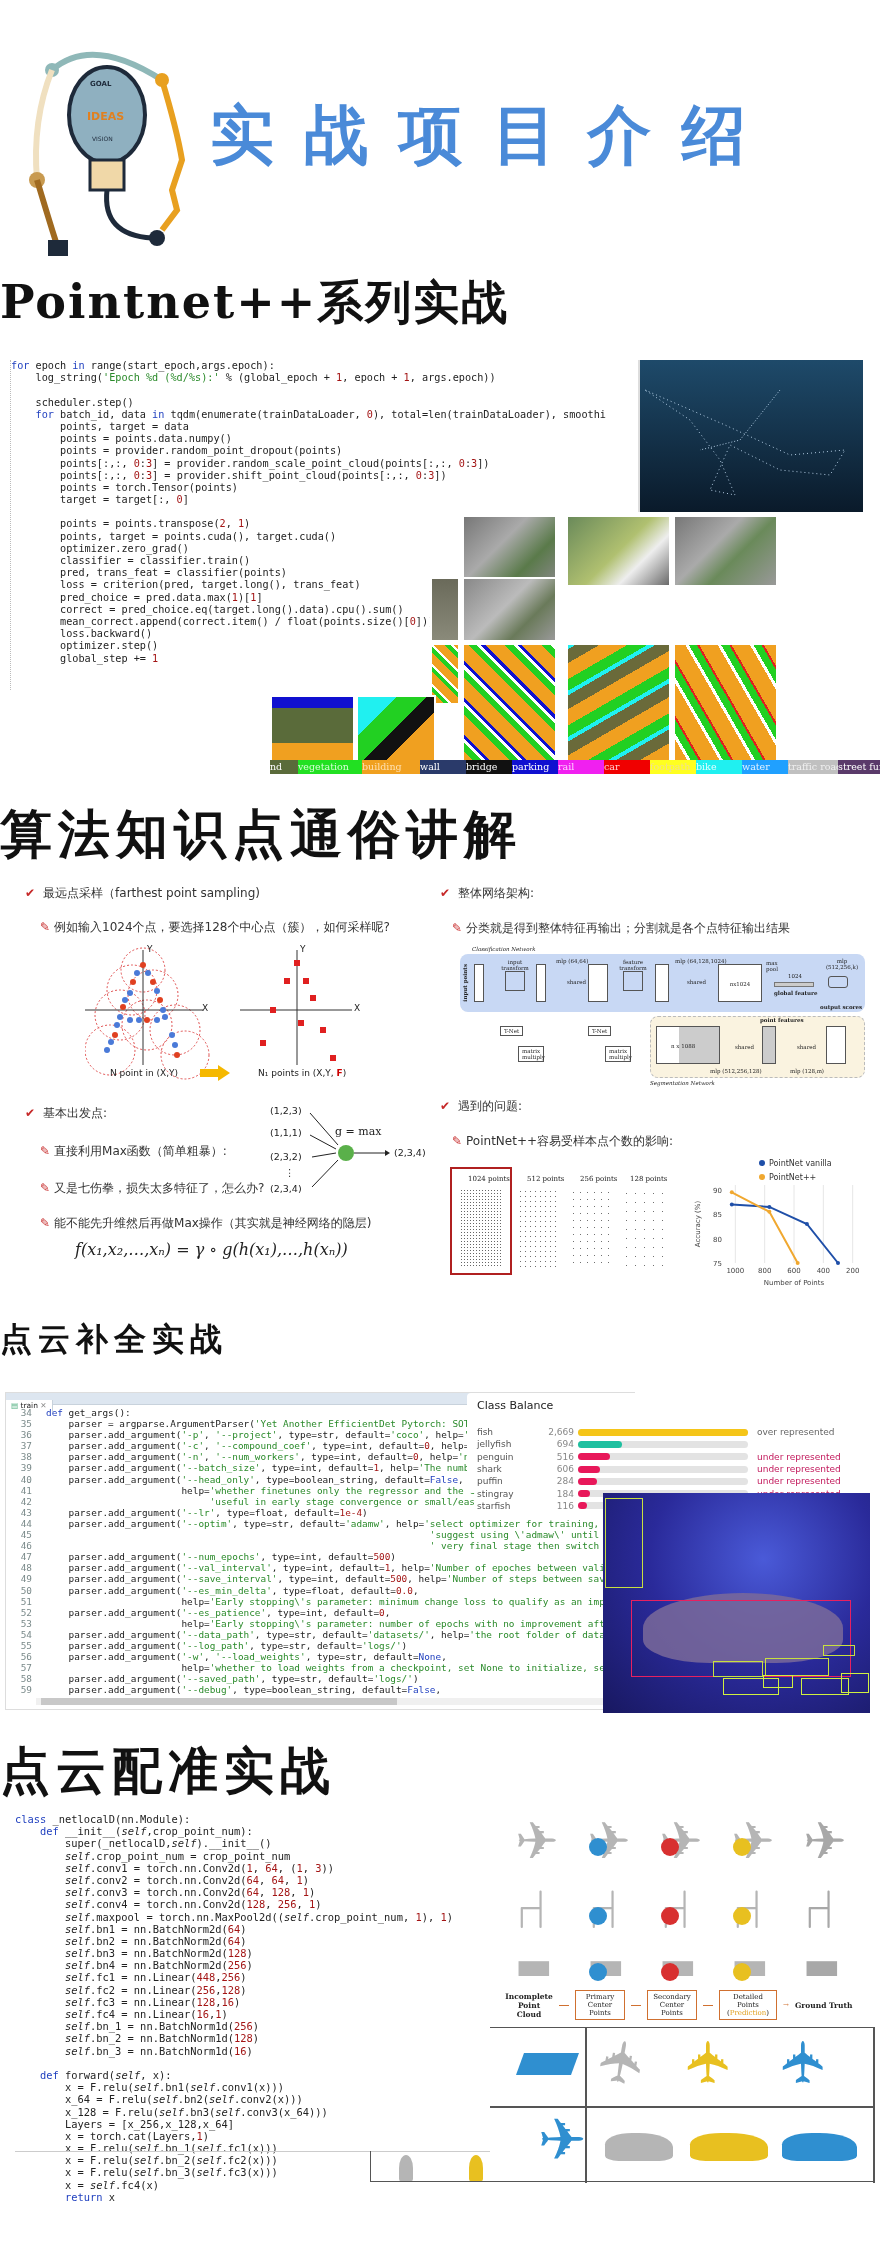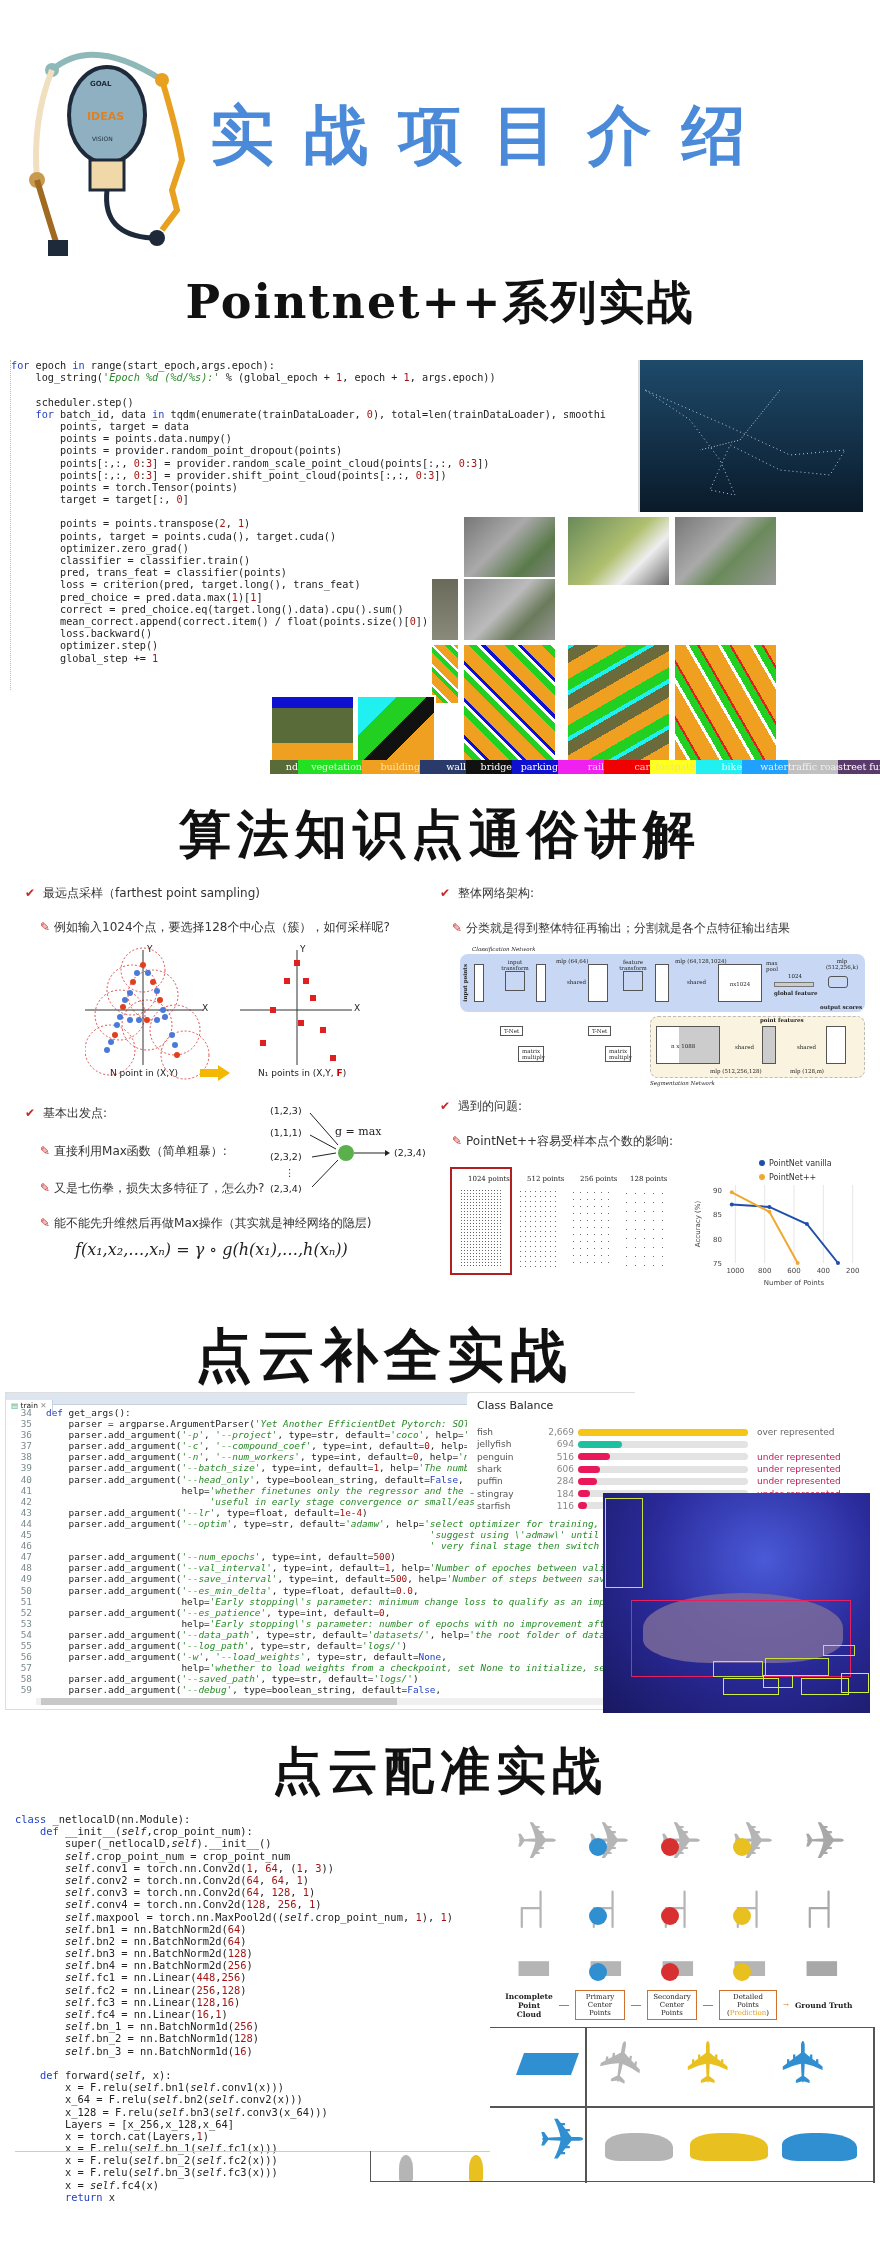--- a/index.html
+++ b/index.html
@@ -1,30 +1,30 @@
 <!DOCTYPE html>
 <html><head>
 <meta charset="utf-8">
 <style>
 *{box-sizing:border-box;margin:0;padding:0}
 body{width:880px;height:2263px;background:#fff;position:relative;overflow:hidden;font-family:"DejaVu Sans",sans-serif;color:#222}
 .abs{position:absolute}
-.brush{font-family:"DejaVu Serif",serif;font-weight:bold;color:#111;text-align:center;letter-spacing:10px}
+.brush{font-family:"DejaVu Serif",serif;font-weight:bold;color:#111;text-align:left;letter-spacing:10px}
 .code{font-family:"DejaVu Sans Mono",monospace;font-size:10.2px;line-height:12.2px;white-space:pre;color:#222}
 .code .ln{display:block;height:12.2px}
 .kw{color:#1f3fbf}
 .num{color:#a31515}
-.str{color:#2a8a2a;font-style:italic}
+.str{color:#2a8a2a;}
 .slf{font-style:italic}
 .lnum{color:#7a8a8a;display:inline-block;width:26px;text-align:right;margin-right:14px}
 .cn{font-size:12px;color:#333}
 .tick{color:#c62828;font-size:12px;margin-right:8px}
 .pencil{color:#c62828;font-size:12px;margin-right:4px}
 .tile{position:absolute;border:2px solid #fff}
-.legend-cell{display:inline-block;height:14px;line-height:14px;font-family:"DejaVu Serif",serif;font-size:9.5px;text-align:right;vertical-align:top}
+.legend-cell{display:inline-block;height:14px;line-height:14px;font-family:"DejaVu Serif",serif;font-size:9.5px;text-align:left;vertical-align:top}
 .barrow{height:12.3px;display:flex;align-items:center;font-size:9px;color:#555}
 .barrow .nm{width:70px}
 .barrow .ct{width:27px;text-align:right;margin-right:4px;color:#888}
 .barrow .track{width:170px;height:7px;background:#e3e3e3;border-radius:4px;position:relative}
 .barrow .fill{position:absolute;left:0;top:0;height:7px;border-radius:4px}
 .barrow .st{margin-left:9px;font-size:9px}
 .box{position:absolute;border:1.5px solid}
 </style>
 </head>
 <body>
@@ -265,21 +265,21 @@
       <text x="79" y="11" font-size="8" fill="#333">PointNet vanilla</text>
       <path d="M41.81333333333333 37.3125L79.36 56.8125L107.66666666666667 108" fill="none" stroke="#f0a830" stroke-width="2"></path>
       <circle cx="41.81333333333333" cy="37.3125" r="2" fill="#f0a830"></circle>
       <circle cx="79.36" cy="56.8125" r="2" fill="#f0a830"></circle>
       <circle cx="107.66666666666667" cy="108" r="2" fill="#f0a830"></circle>
       <circle cx="72" cy="22" r="3" fill="#f0a830"></circle>
       <text x="79" y="25" font-size="8" fill="#333">PointNet++</text>
     </svg>
 </div>
 
-<div class="abs brush" style="left:0;top:1318px;width:768px;font-size:57px;letter-spacing:6px">点云补全实战</div>
+<div class="abs brush" style="left:0;top:1318px;width:768px;font-size:32px;letter-spacing:6px">点云补全实战</div>
 
 <div class="abs" style="left:5px;top:1392px;width:630px;height:318px;border:1px solid #ddd;background:#fff">
   <div style="height:12px;background:#dde6f0;border-bottom:1px solid #c8d2dc">
     <span style="display:inline-block;height:12px;background:#fff;padding:0 5px;font-size:7.5px;line-height:12px;border-right:1px solid #c8d2dc">
       <span style="color:#4a7">▤</span> <span>train</span> <span style="color:#888">✕</span>
     </span>
   </div>
   <div class="code" id="code3" style="font-size:9.4px;line-height:11.1px;padding-top:2px"><span class="ln" style="height: 11.1px;"><span class="lnum">34</span><span class="kw">def</span><span> get_args():</span></span><span class="ln" style="height: 11.1px;"><span class="lnum">35</span><span>    parser = argparse.ArgumentParser(</span><span class="str">'Yet Another EfficientDet Pytorch: SOTA</span></span><span class="ln" style="height: 11.1px;"><span class="lnum">36</span><span>    parser.add_argument(</span><span class="str">'-p'</span><span>, </span><span class="str">'--project'</span><span>, type=str, default=</span><span class="str">'coco'</span><span>, help=</span><span class="str">'p</span></span><span class="ln" style="height: 11.1px;"><span class="lnum">37</span><span>    parser.add_argument(</span><span class="str">'-c'</span><span>, </span><span class="str">'--compound_coef'</span><span>, type=int, default=</span><span class="num">0</span><span>, help='</span></span><span class="ln" style="height: 11.1px;"><span class="lnum">38</span><span>    parser.add_argument(</span><span class="str">'-n'</span><span>, </span><span class="str">'--num_workers'</span><span>, type=int, default=</span><span class="num">0</span><span>, help=</span><span class="str">'nu</span></span><span class="ln" style="height: 11.1px;"><span class="lnum">39</span><span>    parser.add_argument(</span><span class="str">'--batch_size'</span><span>, type=int, default=</span><span class="num">1</span><span>, help=</span><span class="str">'The numbe</span></span><span class="ln" style="height: 11.1px;"><span class="lnum">40</span><span>    parser.add_argument(</span><span class="str">'--head_only'</span><span>, type=boolean_string, default=</span><span class="kw">False</span><span>,</span></span><span class="ln" style="height: 11.1px;"><span class="lnum">41</span><span>                        help=</span><span class="str">'whether finetunes only the regressor and the c</span></span><span class="ln" style="height: 11.1px;"><span class="lnum">42</span><span>                             </span><span class="str">'useful in early stage convergence or small/eas</span></span><span class="ln" style="height: 11.1px;"><span class="lnum">43</span><span>    parser.add_argument(</span><span class="str">'--lr'</span><span>, type=float, default=</span><span class="num">1e-4</span><span>)</span></span><span class="ln" style="height: 11.1px;"><span class="lnum">44</span><span>    parser.add_argument(</span><span class="str">'--optim'</span><span>, type=str, default=</span><span class="str">'adamw'</span><span>, help=</span><span class="str">'select optimizer for training, '</span></span><span class="ln" style="height: 11.1px;"><span class="lnum">45</span><span>                                                                    </span><span class="str">'suggest using \'admaw\' until the</span></span><span class="ln" style="height: 11.1px;"><span class="lnum">46</span><span>                                                                    </span><span class="str">' very final stage then switch to</span></span><span class="ln" style="height: 11.1px;"><span class="lnum">47</span><span>    parser.add_argument(</span><span class="str">'--num_epochs'</span><span>, type=int, default=</span><span class="num">500</span><span>)</span></span><span class="ln" style="height: 11.1px;"><span class="lnum">48</span><span>    parser.add_argument(</span><span class="str">'--val_interval'</span><span>, type=int, default=</span><span class="num">1</span><span>, help=</span><span class="str">'Number of epoches between valing</span></span><span class="ln" style="height: 11.1px;"><span class="lnum">49</span><span>    parser.add_argument(</span><span class="str">'--save_interval'</span><span>, type=int, default=</span><span class="num">500</span><span>, help=</span><span class="str">'Number of steps between savin</span></span><span class="ln" style="height: 11.1px;"><span class="lnum">50</span><span>    parser.add_argument(</span><span class="str">'--es_min_delta'</span><span>, type=float, default=</span><span class="num">0.0</span><span>,</span></span><span class="ln" style="height: 11.1px;"><span class="lnum">51</span><span>                        help=</span><span class="str">'Early stopping\'s parameter: minimum change loss to qualify as an impro</span></span><span class="ln" style="height: 11.1px;"><span class="lnum">52</span><span>    parser.add_argument(</span><span class="str">'--es_patience'</span><span>, type=int, default=</span><span class="num">0</span><span>,</span></span><span class="ln" style="height: 11.1px;"><span class="lnum">53</span><span>                        help=</span><span class="str">'Early stopping\'s parameter: number of epochs with no improvement after</span></span><span class="ln" style="height: 11.1px;"><span class="lnum">54</span><span>    parser.add_argument(</span><span class="str">'--data_path'</span><span>, type=str, default=</span><span class="str">'datasets/'</span><span>, help=</span><span class="str">'the root folder of datase</span></span><span class="ln" style="height: 11.1px;"><span class="lnum">55</span><span>    parser.add_argument(</span><span class="str">'--log_path'</span><span>, type=str, default=</span><span class="str">'logs/'</span><span>)</span></span><span class="ln" style="height: 11.1px;"><span class="lnum">56</span><span>    parser.add_argument(</span><span class="str">'-w'</span><span>, </span><span class="str">'--load_weights'</span><span>, type=str, default=</span><span class="kw">None</span><span>,</span></span><span class="ln" style="height: 11.1px;"><span class="lnum">57</span><span>                        help=</span><span class="str">'whether to load weights from a checkpoint, set None to initialize, set</span></span><span class="ln" style="height: 11.1px;"><span class="lnum">58</span><span>    parser.add_argument(</span><span class="str">'--saved_path'</span><span>, type=str, default=</span><span class="str">'logs/'</span><span>)</span></span><span class="ln" style="height: 11.1px;"><span class="lnum">59</span><span>    parser.add_argument(</span><span class="str">'--debug'</span><span>, type=boolean_string, default=</span><span class="kw">False</span><span>,</span></span></div>
   <div style="position:absolute;left:30px;right:5px;bottom:4px;height:7px;background:#f0f0f0">
     <div style="width:60%;height:7px;background:#c8c8c8;margin-left:5px"></div>

